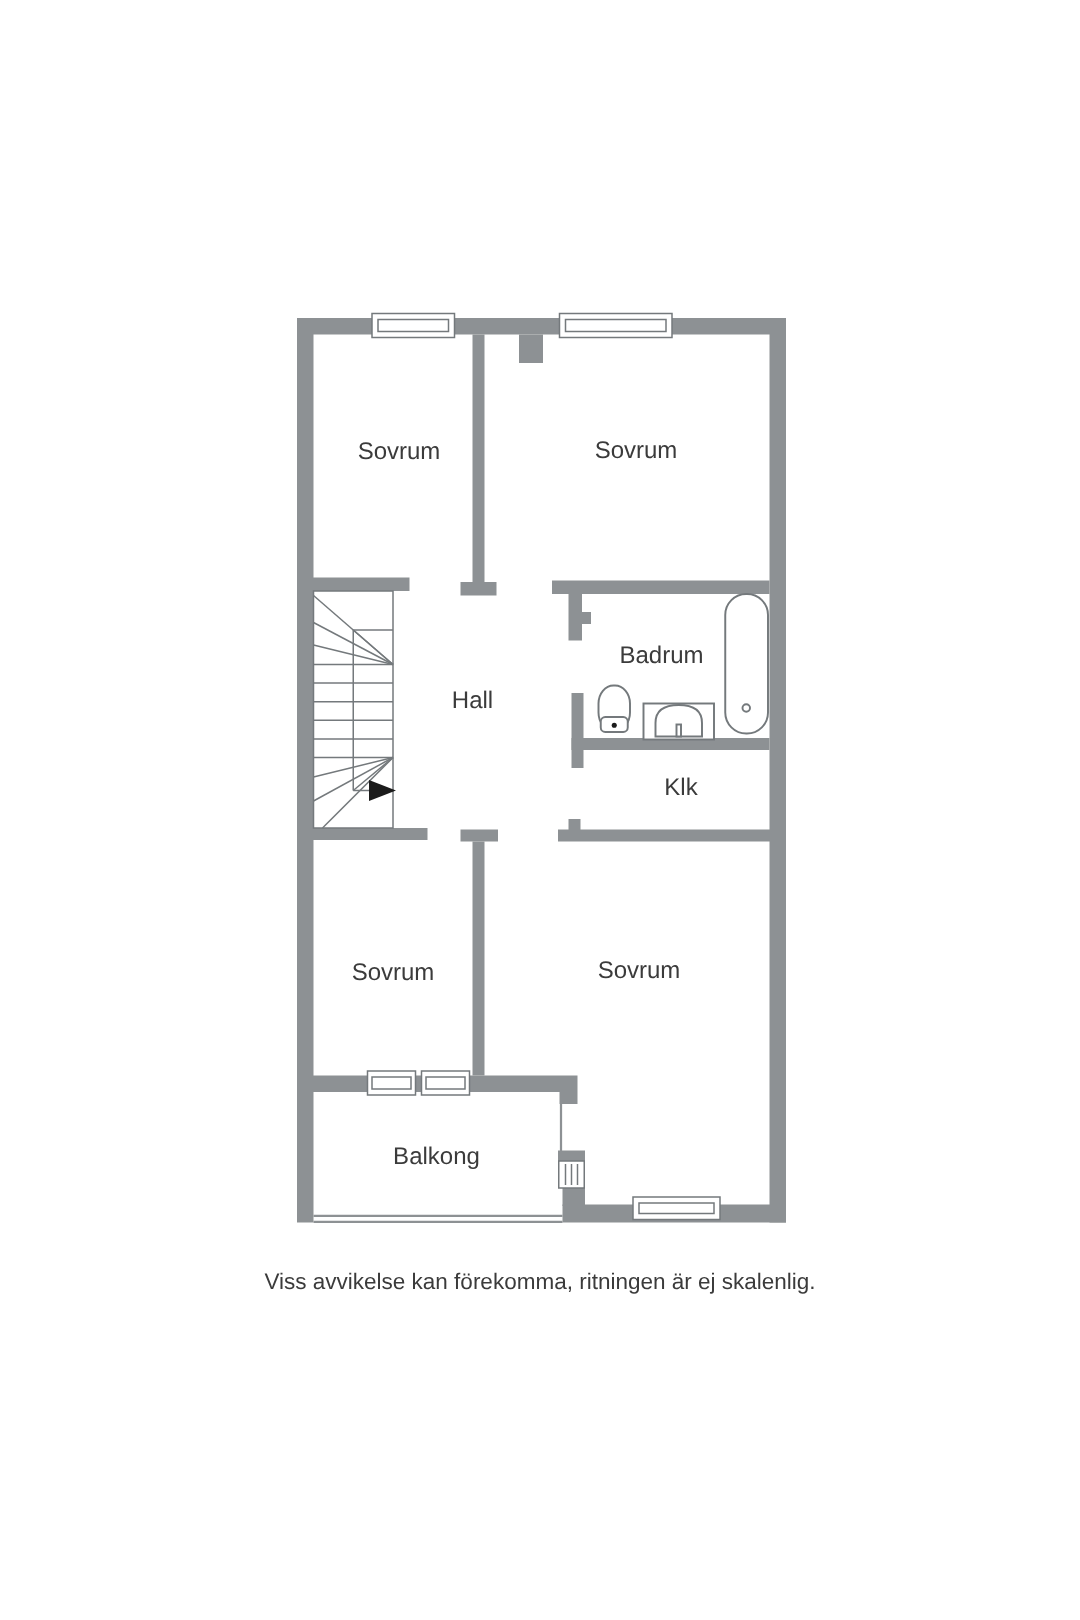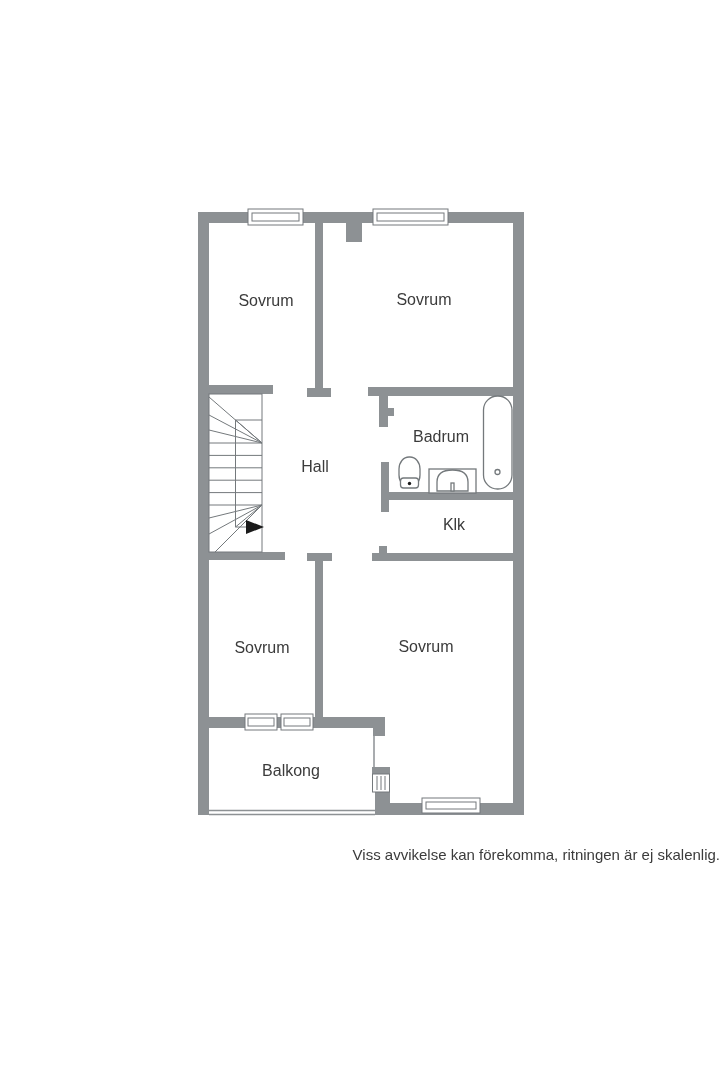--- a/index.html
+++ b/index.html
@@ -29,21 +29,21 @@
   .arrow{fill:var(--arrow);stroke:none;}
   text.room{
     font-family:"Liberation Sans","DejaVu Sans",sans-serif;
     font-size:16px;
     fill:var(--text);
     text-anchor:middle;
   }
   .disclaimer{
     position:absolute;
     left:0;top:846px;width:720px;
-    text-align:right;
+    text-align:center;
     font-size:15px;
     color:var(--text);
   }
 </style>
 </head>
 <body>
 
 <div class="canvas">
   <svg width="720" height="1080" viewBox="0 0 720 1080">
 

